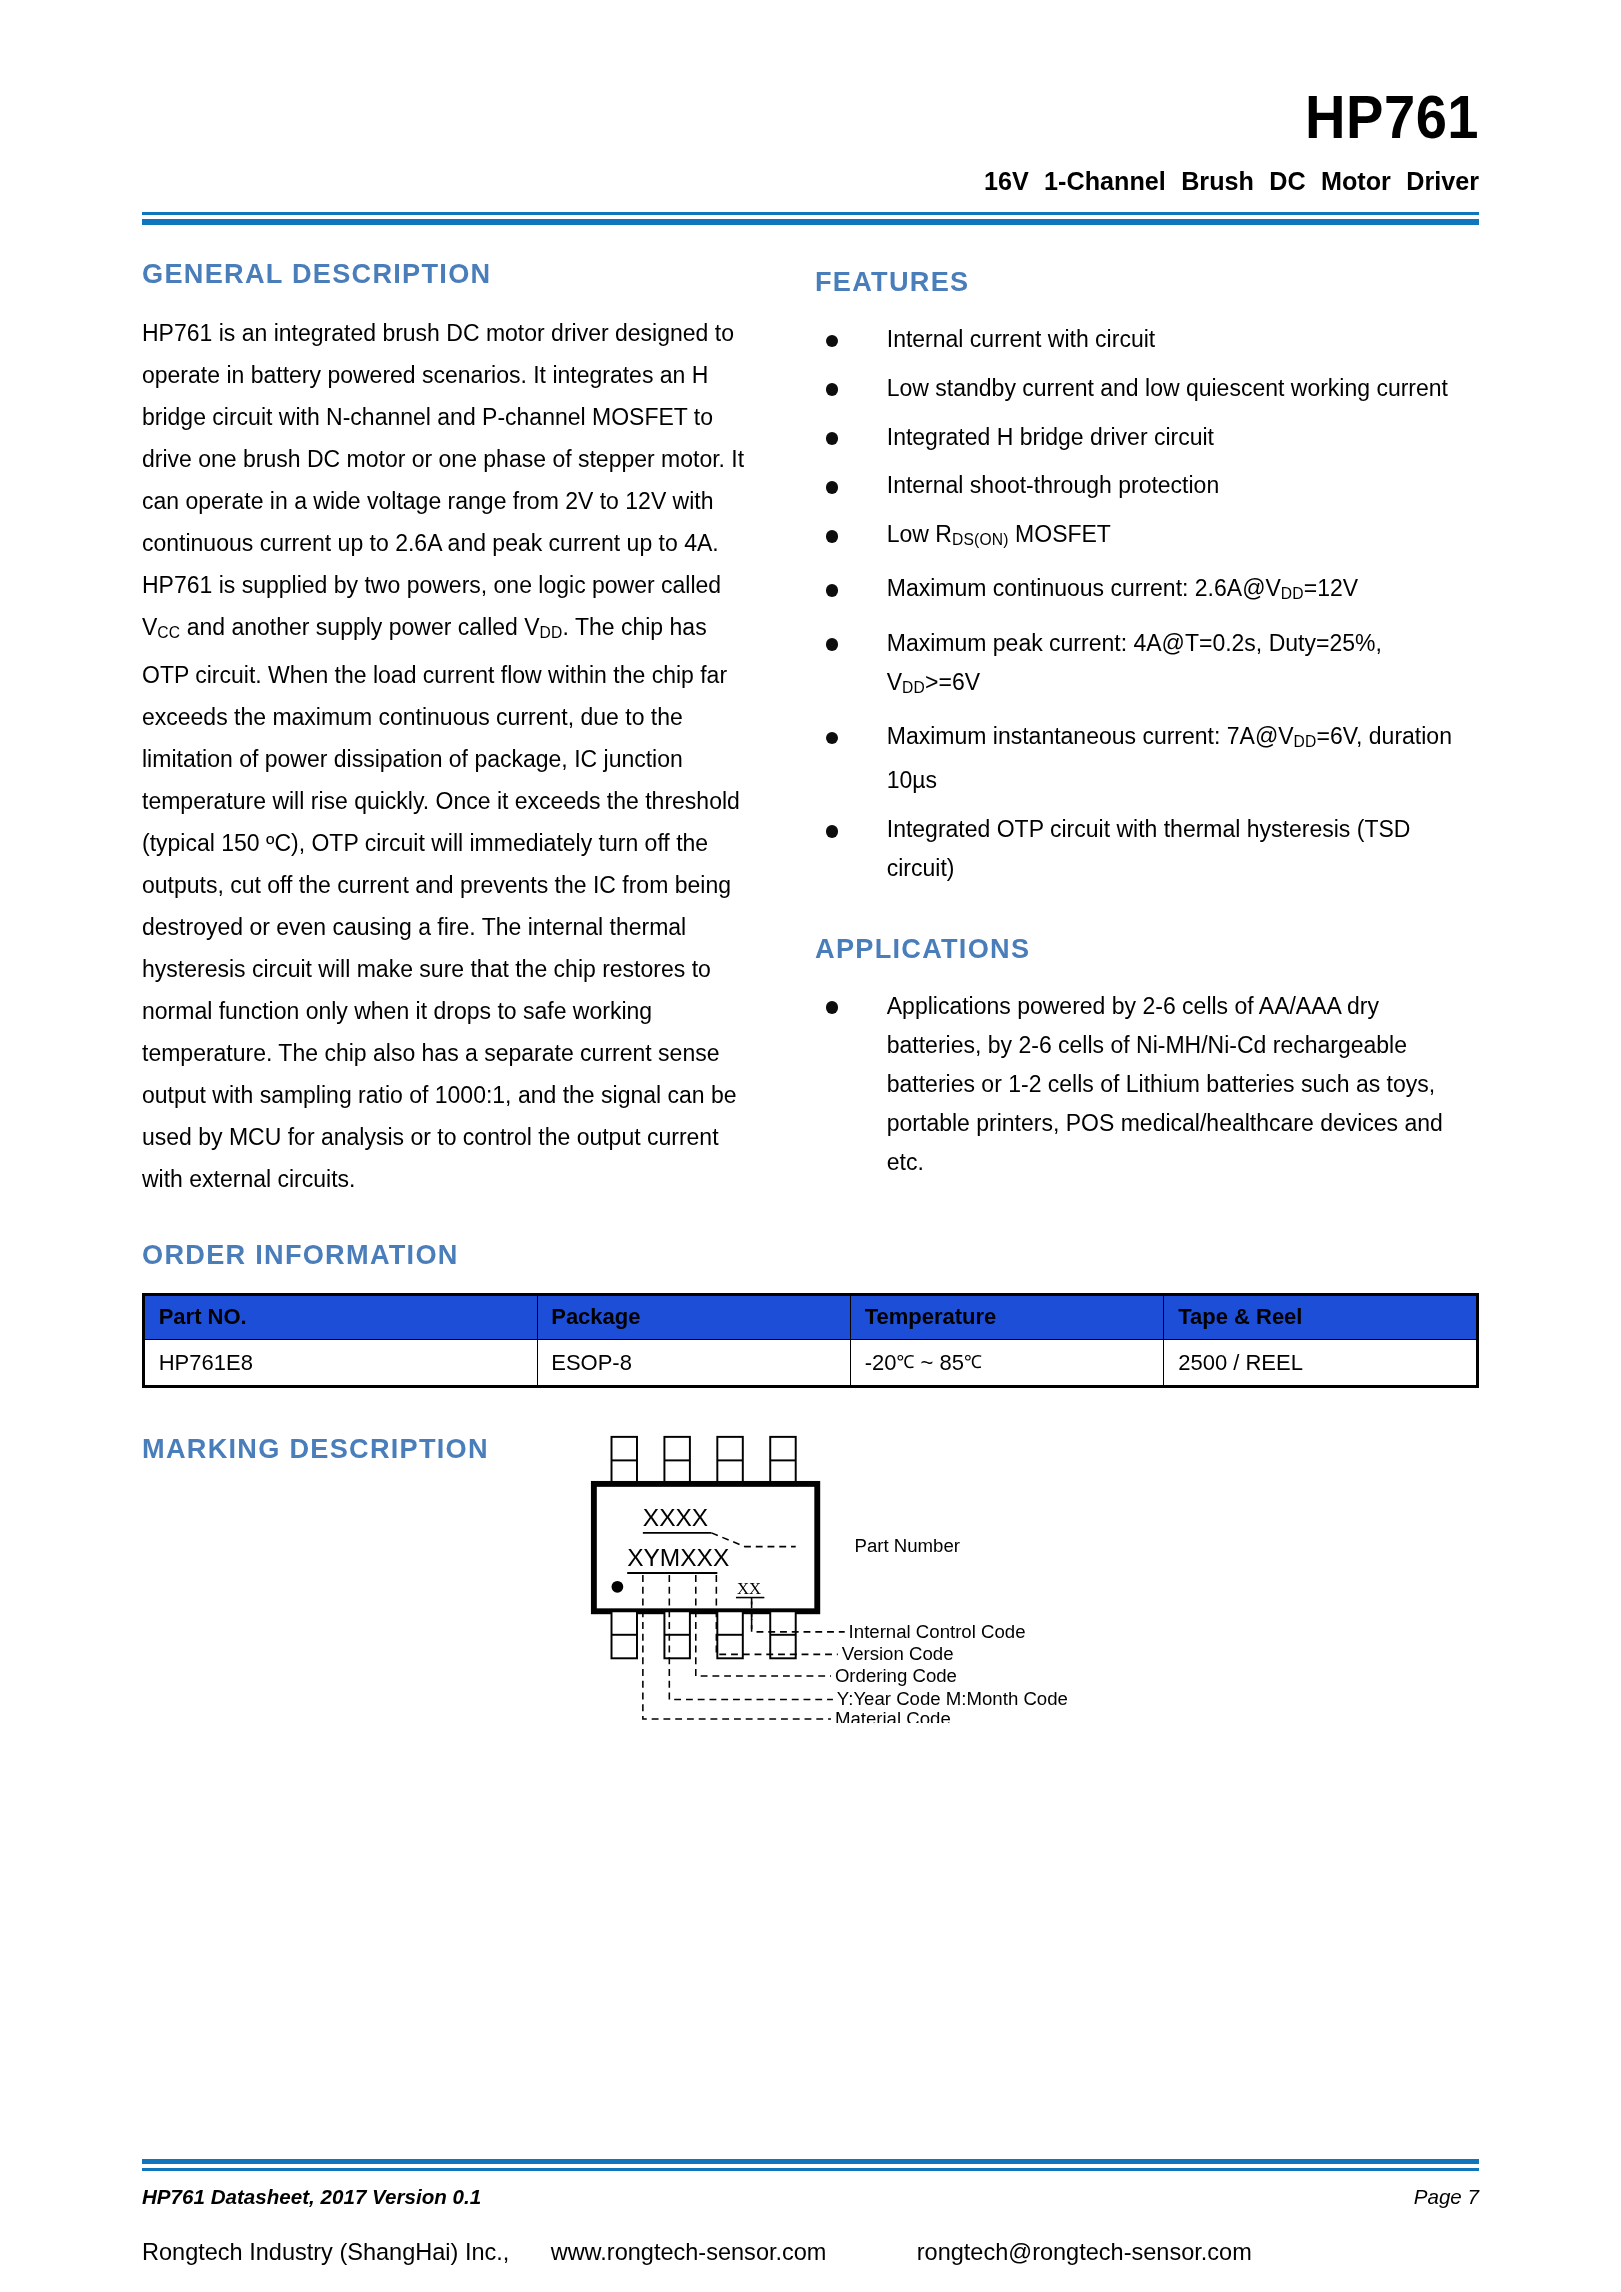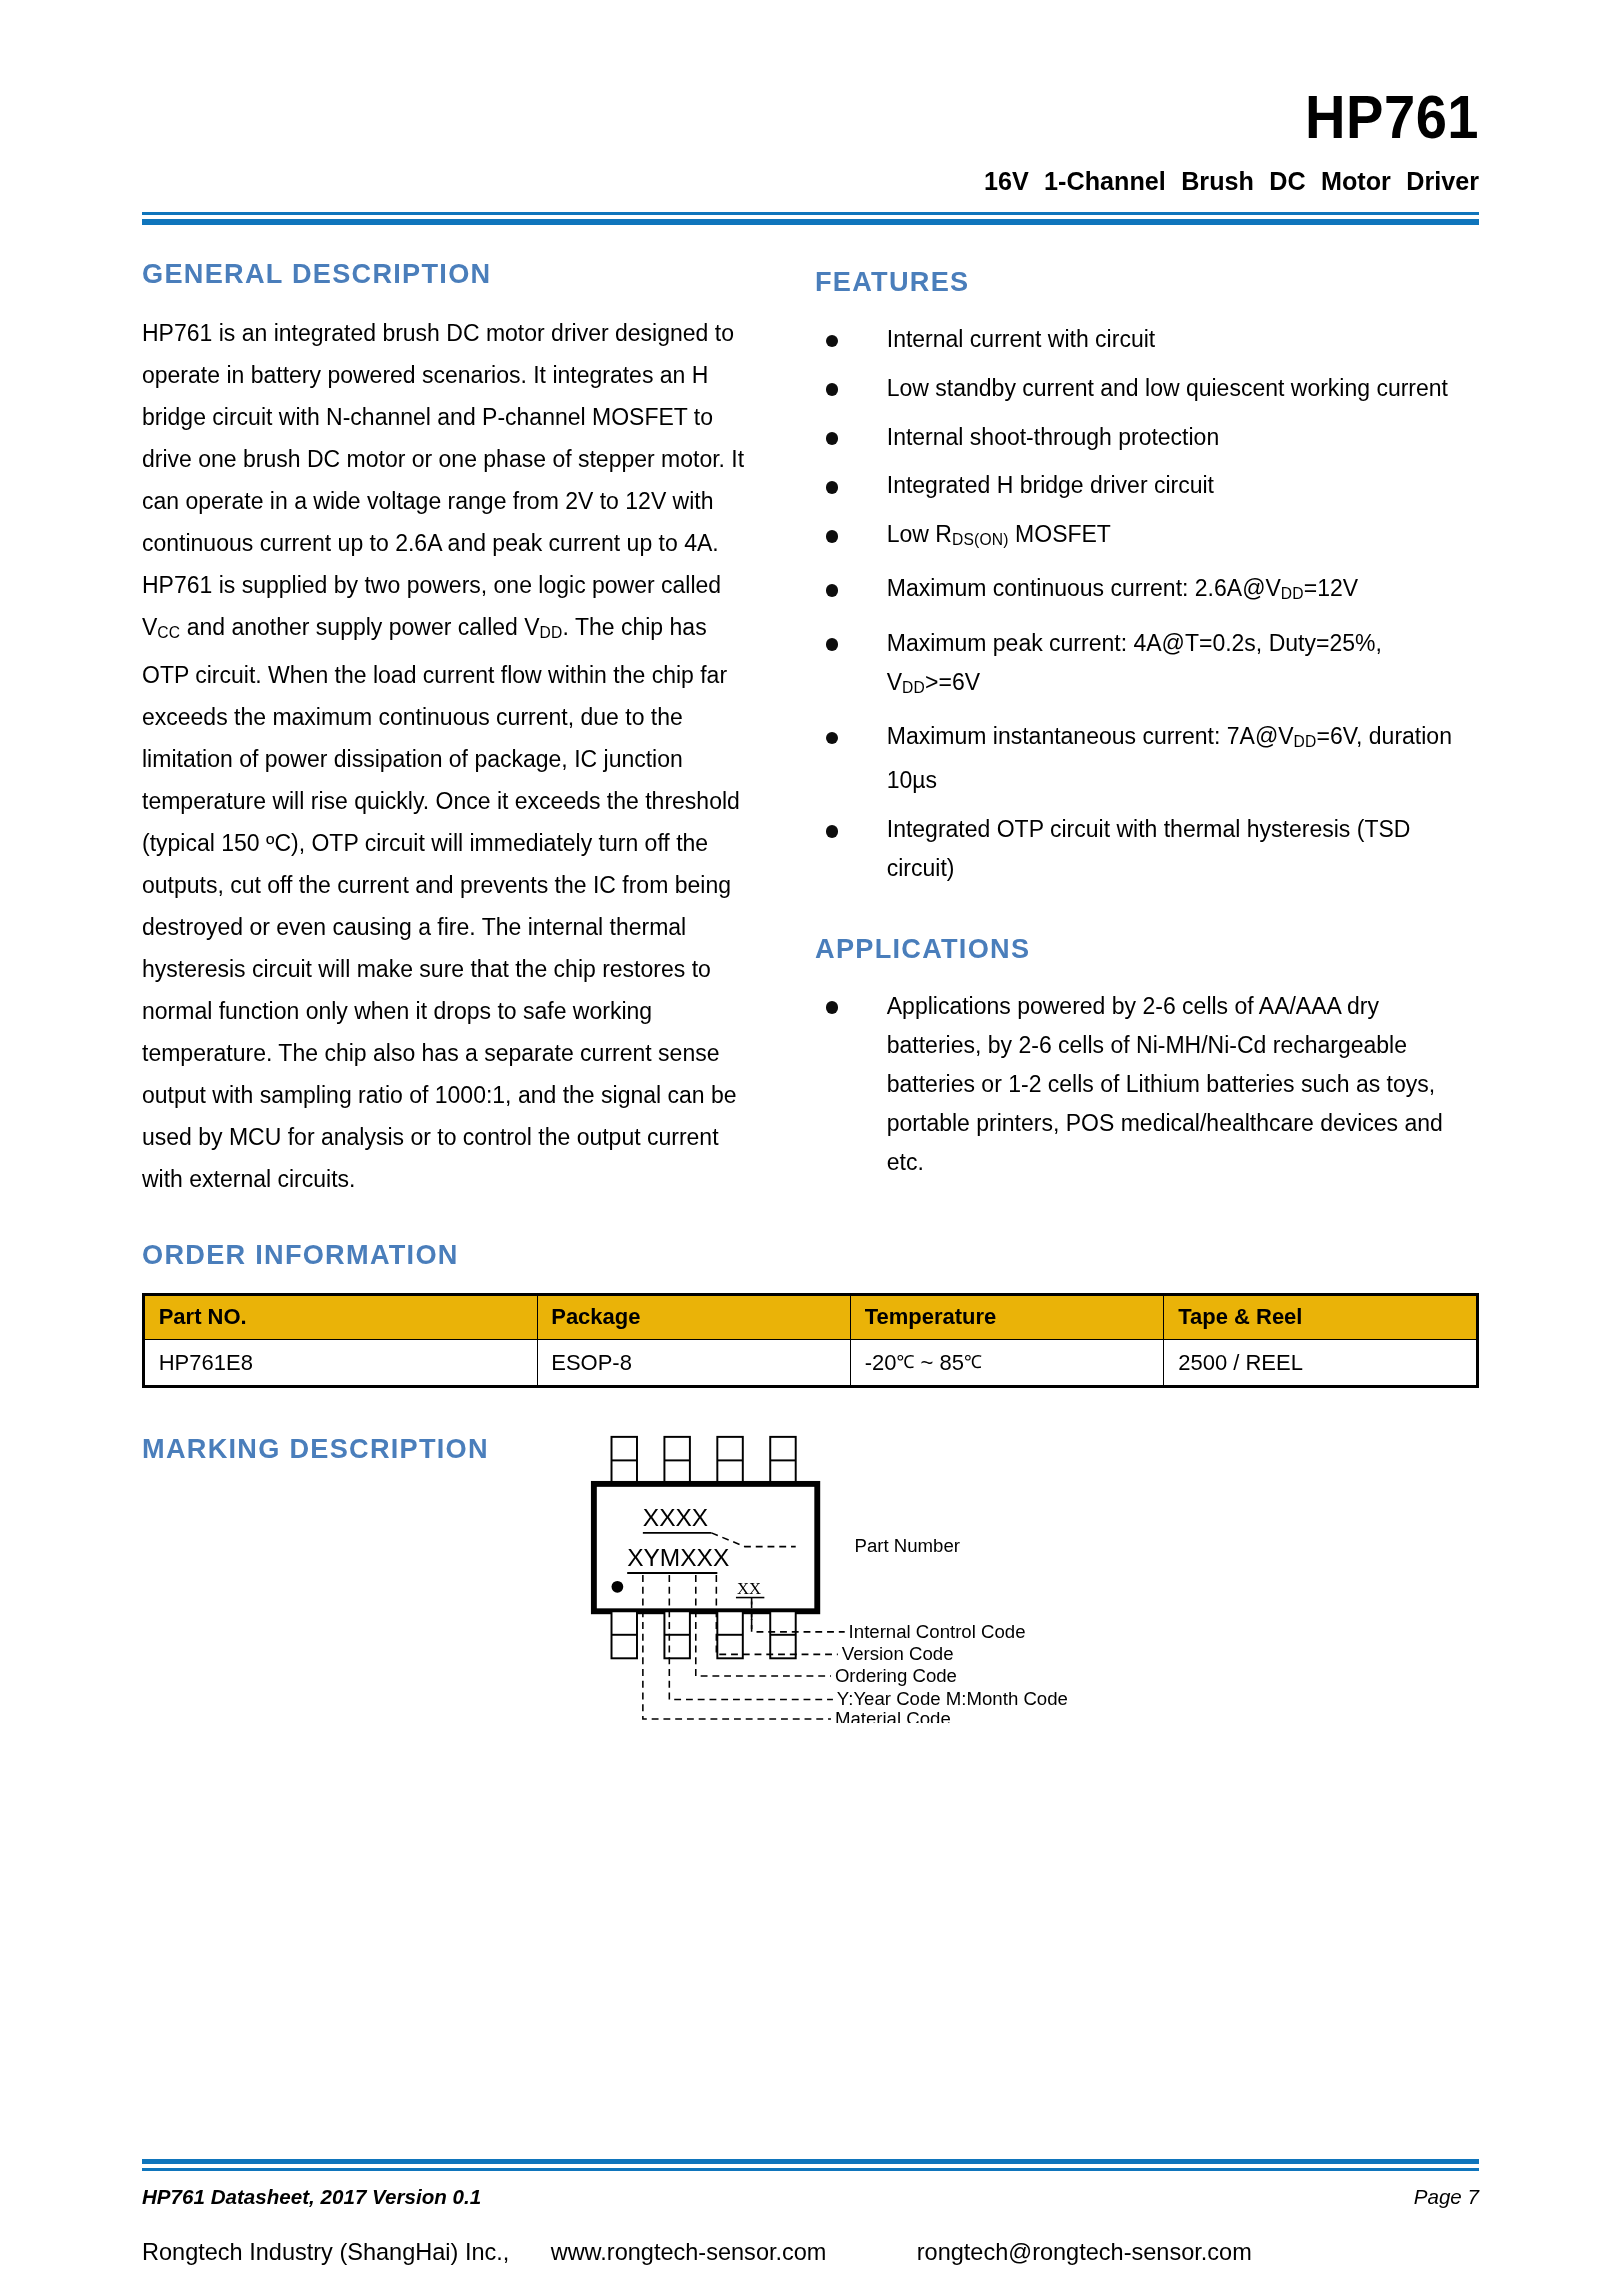--- a/index.html
+++ b/index.html
@@ -58,21 +58,21 @@
   
   .order-wrap { margin-top:39px; }
   table.order {
     width:100%; border-collapse:collapse;
     border:3.9px solid #000; table-layout:fixed;
   }
   table.order th, table.order td {
     border:1.5px solid #000; text-align:left;
     padding:8.8px 13.7px; font-size:22px;
   }
-  table.order th { background:#eab308; font-weight:bold; }
+  table.order th { background:#1d4ed8; font-weight:bold; }
   table.order td { font-weight:normal; }
   table.order col.c1{width:29.5%} table.order col.c2{width:23.5%}
   table.order col.c3{width:23.5%} table.order col.c4{width:23.5%}
   .deg { font-size:0.82em; vertical-align:0.12em; }
 
   
   .marking-wrap { margin-top:45px; position:relative; height:323px; }
   .marking-svg { position:absolute; left:446px; top:-3.9px; }
 
   
@@ -114,22 +114,22 @@
     <div class="col-left">
       <h2 class="section">GENERAL DESCRIPTION</h2>
       <p class="body">HP761 is an integrated brush DC motor driver designed to operate in battery powered scenarios. It integrates an H bridge circuit with N-channel and P-channel MOSFET to drive one brush DC motor or one phase of stepper motor. It can operate in a wide voltage range from 2V to 12V with continuous current up to 2.6A and peak current up to 4A. HP761 is supplied by two powers, one logic power called V<sub>CC</sub> and another supply power called V<sub>DD</sub>. The chip has OTP circuit. When the load current flow within the chip far exceeds the maximum continuous current, due to the limitation of power dissipation of package, IC junction temperature will rise quickly. Once it exceeds the threshold (typical 150 ºC), OTP circuit will immediately turn off the outputs, cut off the current and prevents the IC from being destroyed or even causing a fire. The internal thermal hysteresis circuit will make sure that the chip restores to normal function only when it drops to safe working temperature. The chip also has a separate current sense output with sampling ratio of 1000:1, and the signal can be used by MCU for analysis or to control the output current with external circuits.</p>
     </div>
 
     <div class="col-right">
       <h2 class="section">FEATURES</h2>
       <ul class="bullets">
           <li>Internal current with circuit</li>
           <li>Low standby current and low quiescent working current</li>
+          <li>Integrated H bridge driver circuit</li>
           <li>Internal shoot-through protection</li>
-          <li>Integrated H bridge driver circuit</li>
           <li>Low R<sub>DS(ON)</sub> MOSFET</li>
           <li>Maximum continuous current: 2.6A@V<sub>DD</sub>=12V</li>
           <li>Maximum peak current:    4A@T=0.2s, Duty=25%, V<sub>DD</sub>&gt;=6V</li>
           <li>Maximum instantaneous current: 7A@V<sub>DD</sub>=6V, duration 10µs</li>
           <li>Integrated OTP circuit with thermal hysteresis (TSD circuit)</li>
         </ul>
 
       <h2 class="section spaced">APPLICATIONS</h2>
       <ul class="bullets">
           <li>Applications powered by 2-6 cells of AA/AAA dry batteries, by 2-6 cells of Ni-MH/Ni-Cd rechargeable batteries or 1-2 cells of Lithium batteries such as toys, portable printers, POS medical/healthcare devices and etc.</li>

